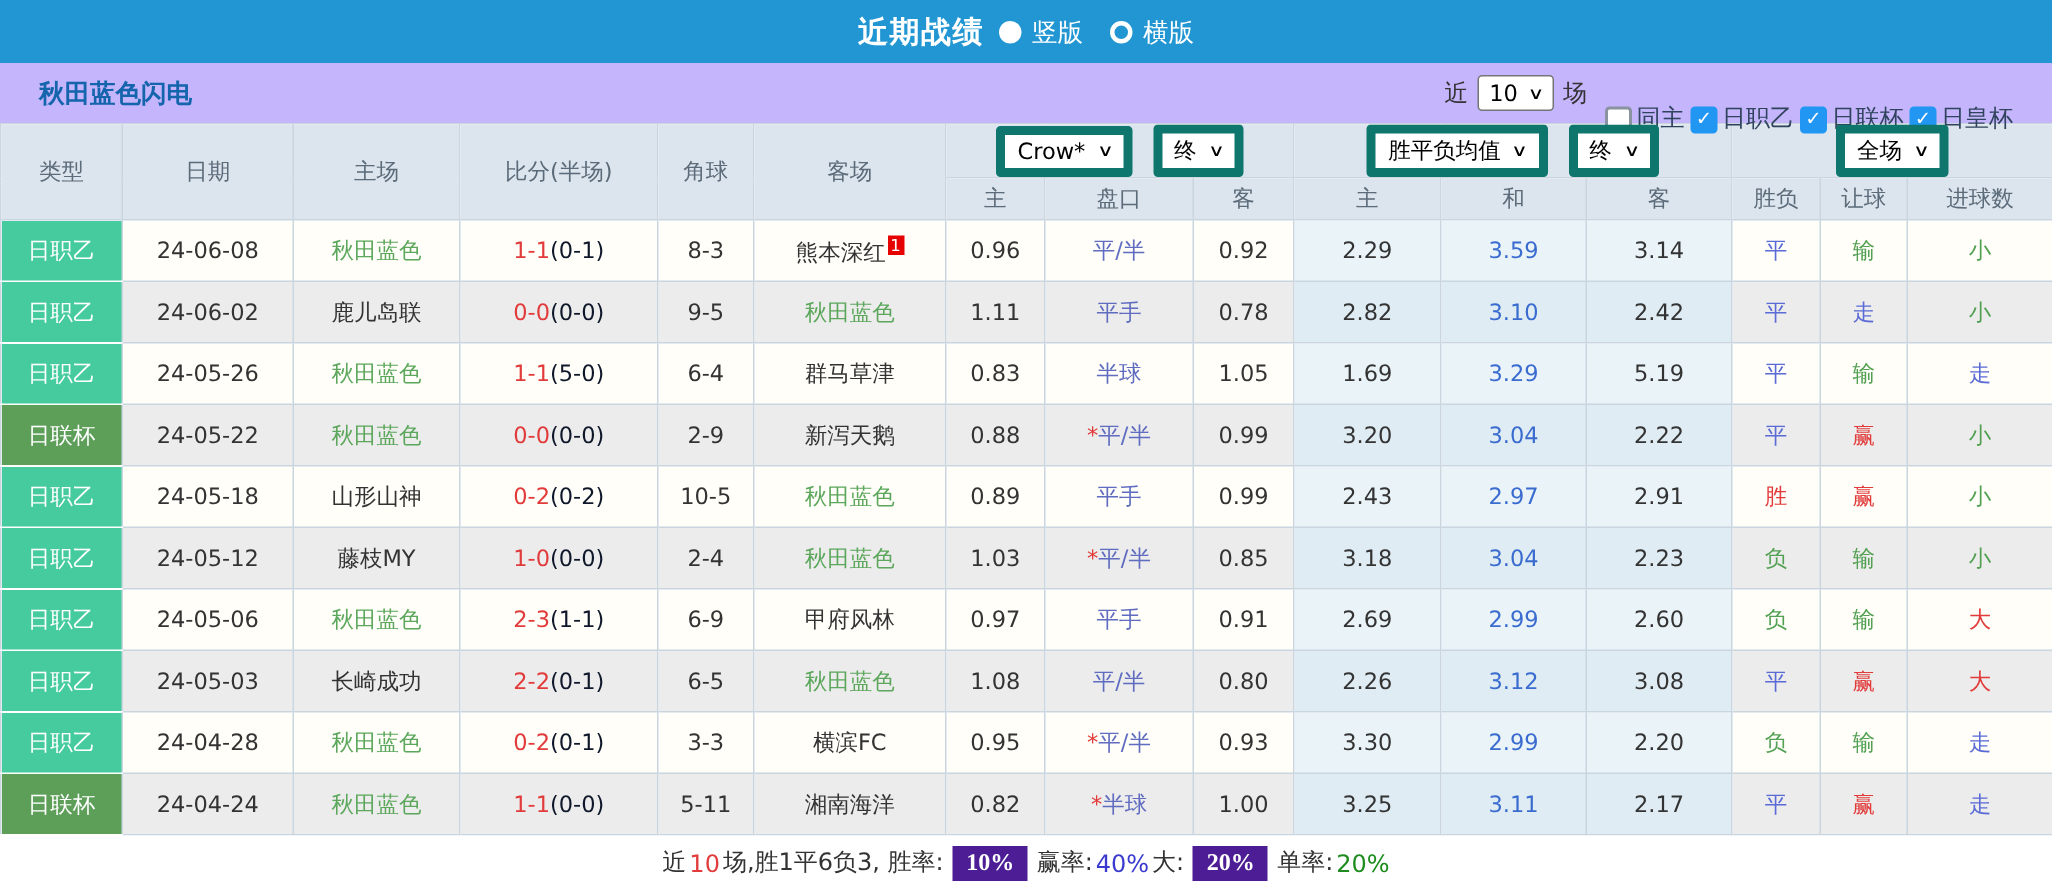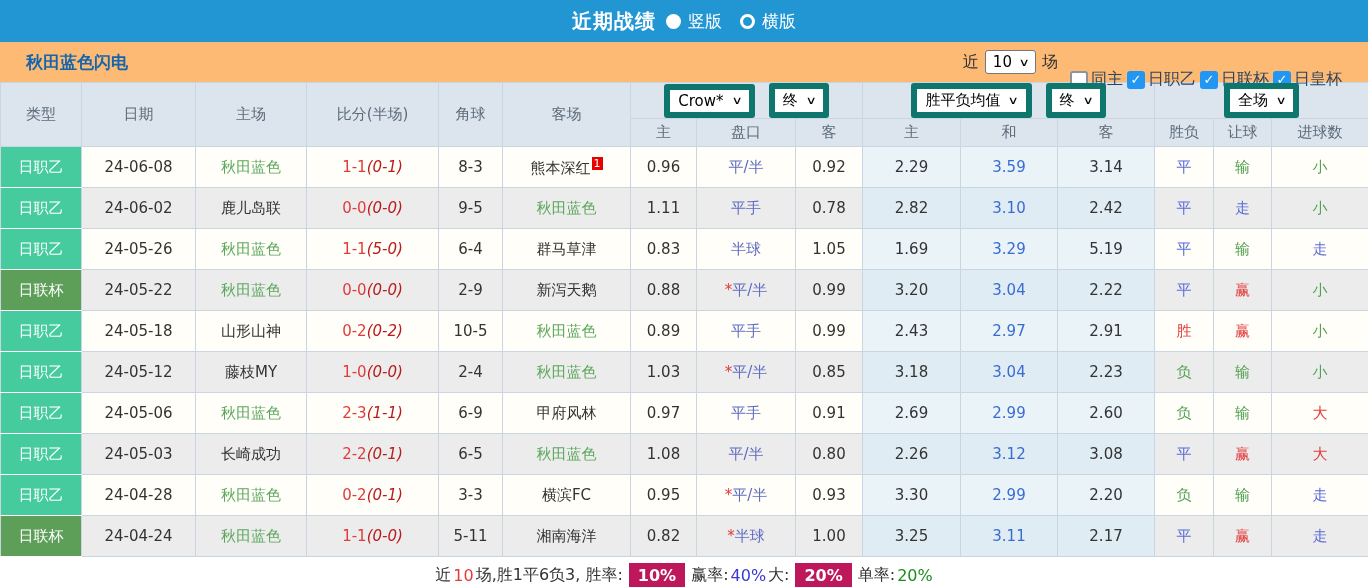--- a/index.html
+++ b/index.html
@@ -16,21 +16,21 @@
     display: flex; align-items: center; justify-content: center; gap: 6px;
     color: #fff;
   }
   .topbar .title { font-size: 20px; font-weight: bold; letter-spacing: 1px; }
   .radio-opt { display: inline-flex; align-items: center; gap: 7px; cursor: pointer; margin-left: 4px; }
   .radio-dot { width: 15px; height: 15px; border-radius: 50%; background: #fff; }
   .radio-ring { width: 15px; height: 15px; border-radius: 50%; border: 3.5px solid #fff; background: transparent; }
   .radio-label { font-size: 17px; color: #fff; }
   
   .filterbar {
-    height: 40px; background: #fdba74;
+    height: 40px; background: #c4b5fd;
     display: flex; align-items: center; justify-content: space-between;
     padding: 0 26px 0 26px;
   }
   .team-name { color: #1565ad; font-weight: bold; font-size: 17px; }
   .filters { display: flex; align-items: center; gap: 6px; color: #333; font-size: 16px; }
   .fake-select {
     display: inline-flex; align-items: center; gap: 8px;
     background: #fff; border: 1px solid #767676; border-radius: 3px;
     padding: 2px 7px; font-size: 15px; color: #000; cursor: pointer;
   }
@@ -49,21 +49,21 @@
   tbody td { height: 41px; font-size: 15px; }
   tr.odd  td { background: #fffef8; }
   tr.even td { background: #ececec; }
   tr.odd  td.avg-cell { background: #e9f3f8; }
   tr.even td.avg-cell { background: #dfecf3; }
   td.type-cell { color: #fff; font-size: 15px; border-color: #fff #c9d5df; }
   td.type-league { background: #45cb9e !important; }
   td.type-cup    { background: #5d9e59 !important; }
   .team-green { color: #5ca75c; }
   .score-red { color: #e23b3b; }
-  .half-score { color: #b91c1c; font-style: italic; }
+  .half-score { color: #0f172a; }
   .handicap-text { color: #5f6cc0; }
   .star { color: #e23b3b; }
   .red-card {
     display: inline-block; background: #e60000; color: #fff;
     font-size: 11px; line-height: 13px; min-width: 9px; padding: 0 2px;
     vertical-align: super; margin-left: 1px;
   }
   .avg-draw-val { color: #3a6cd0; }
   .c-red { color: #e23b3b; }
   .c-blue { color: #5b6bd6; }
@@ -73,21 +73,21 @@
   .hdr-dd {
     display: inline-flex; align-items: center; gap: 9px;
     background: #fff; border: 6px solid #0f766e; border-radius: 3px;
     padding: 2px 8px; font-size: 15px; color: #000; cursor: pointer;
   }
   
   .footer {
     height: 37px; display: flex; align-items: center; justify-content: center;
     gap: 2px; font-size: 16px; background: #fff;
   }
-  .pct-box { background: #be185d; color: #fff; font-weight: bold; padding: 3px 9px; margin: 0 4px; }
+  .pct-box { background: #4c1d95; color: #fff; font-weight: bold; padding: 3px 9px; margin: 0 4px; font-family: Liberation Serif, serif; }
   .seg-red { color: #e23b3b; } .seg-blue { color: #3a3ad0; } .seg-green { color: #1e8c1e; }
 </style>
 </head>
 <body>
 
 <div class="topbar">
   <span class="title">近期战绩</span>
   <span style="display:inline-flex;align-items:center;gap:14px;">
       <span class="radio-opt">
         <span class="radio-dot"></span>

